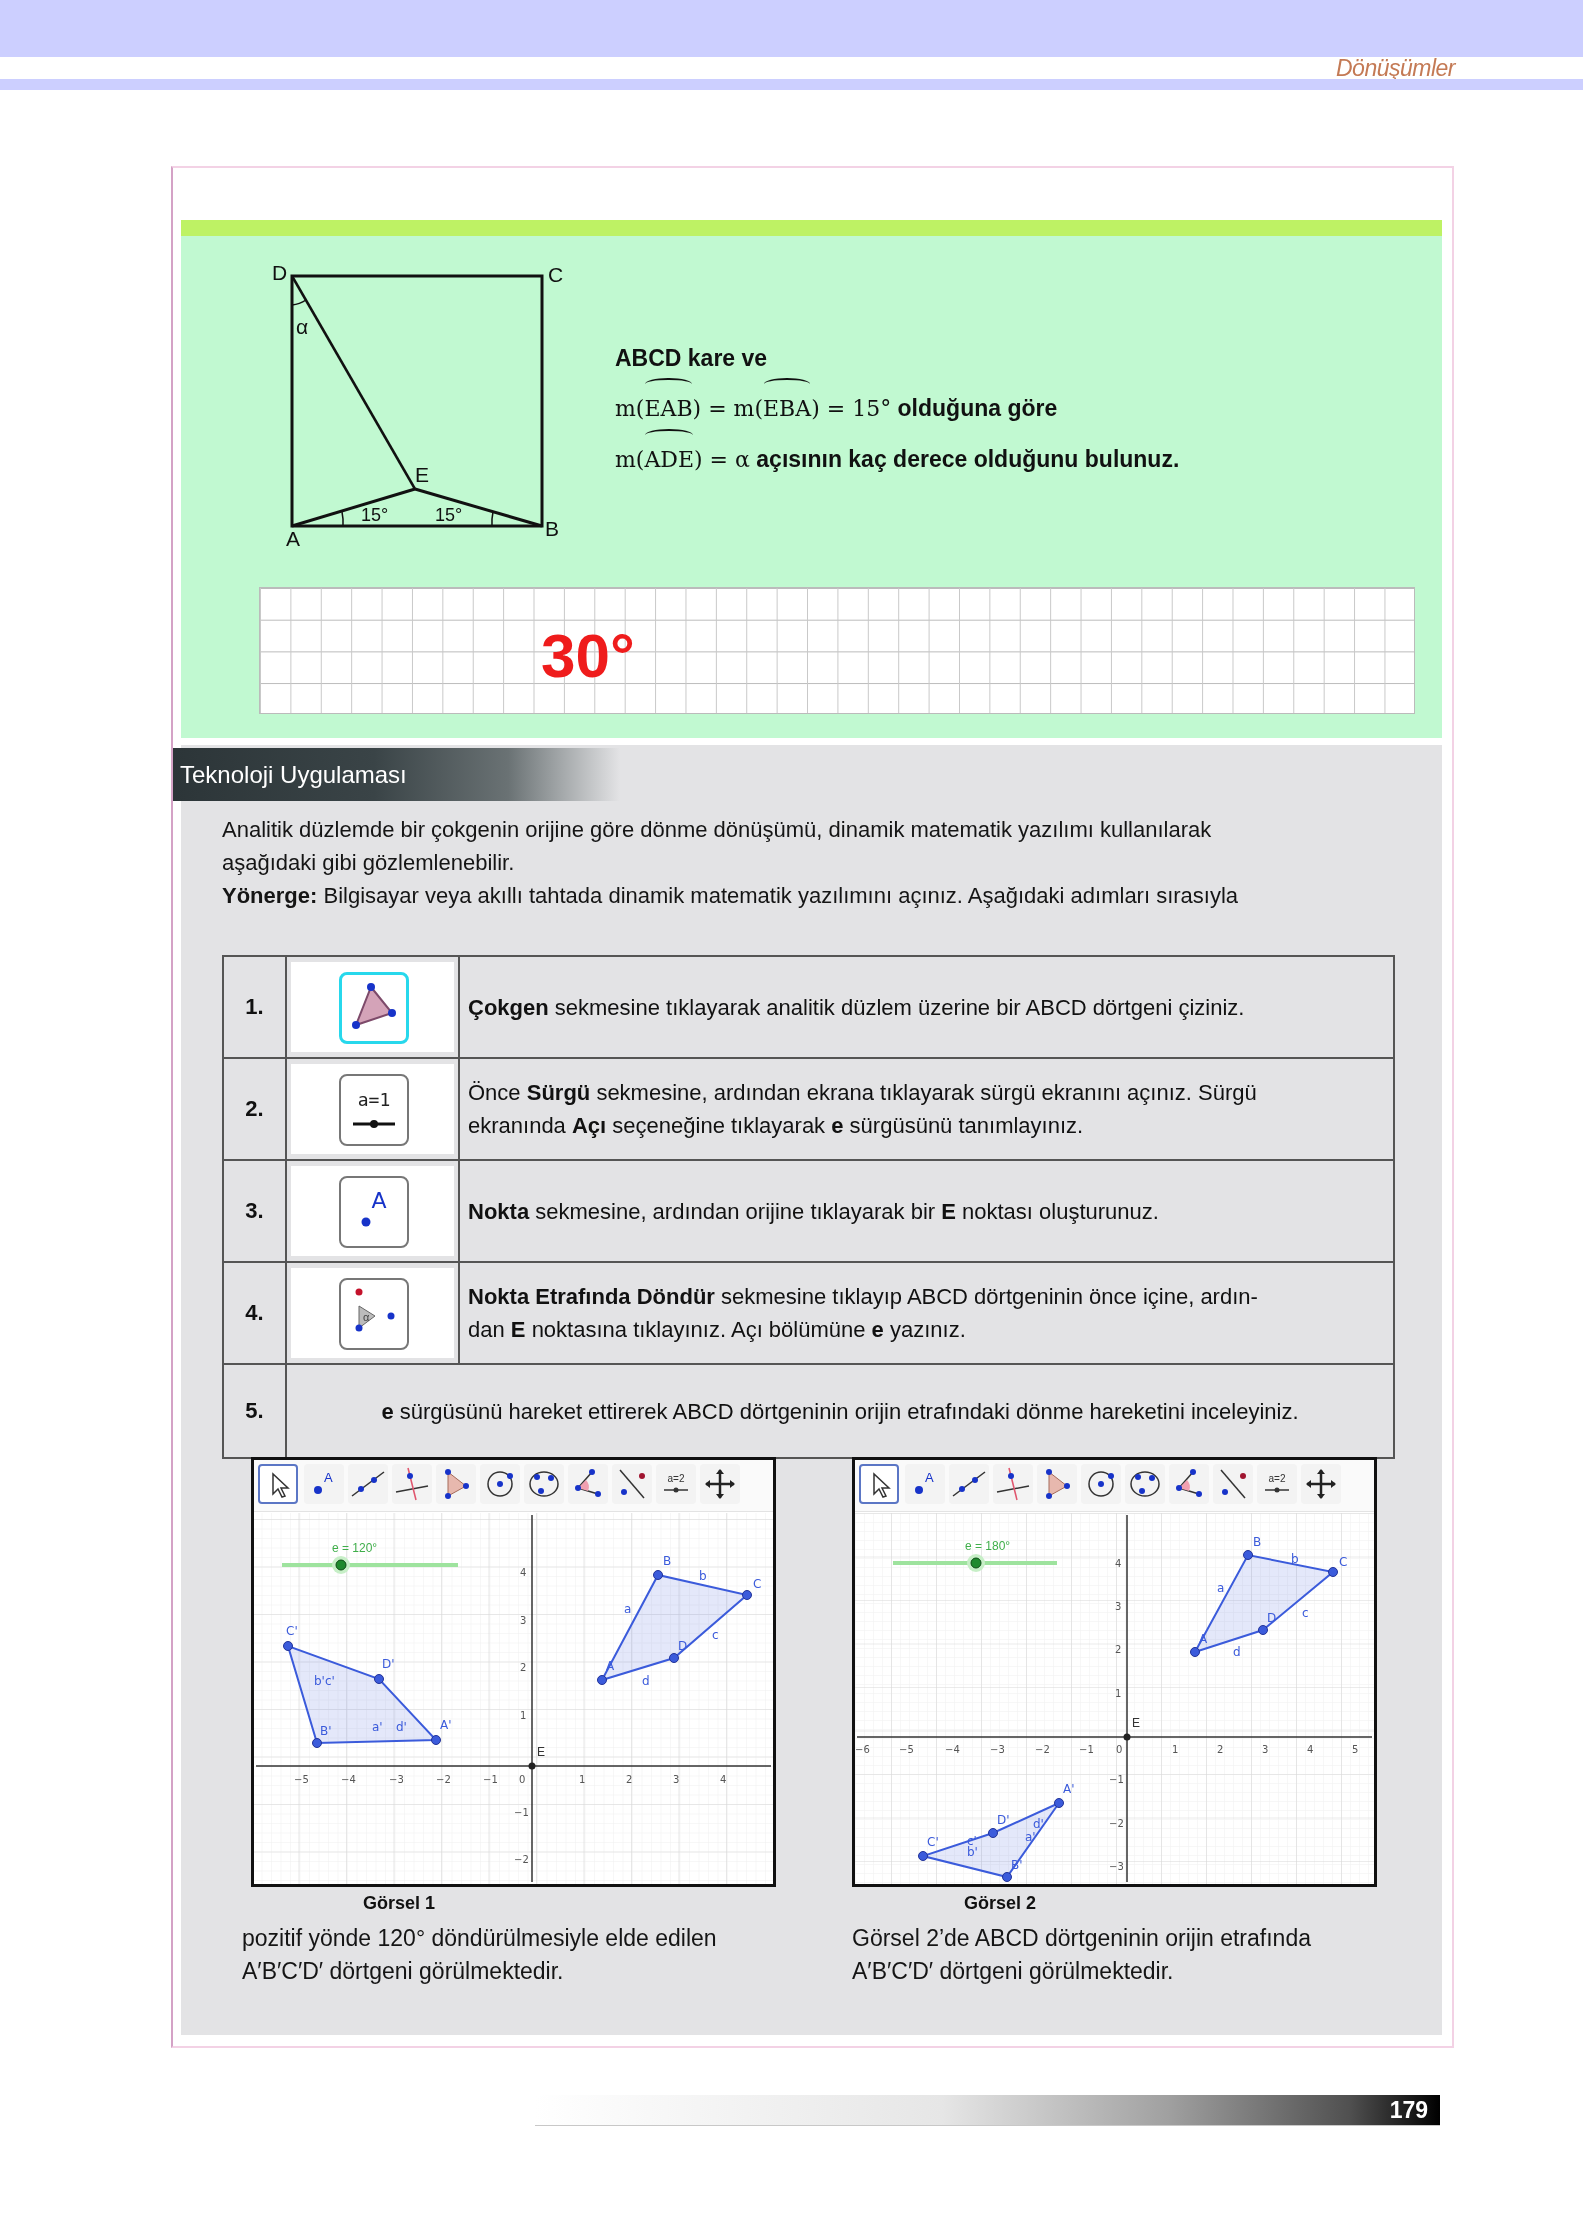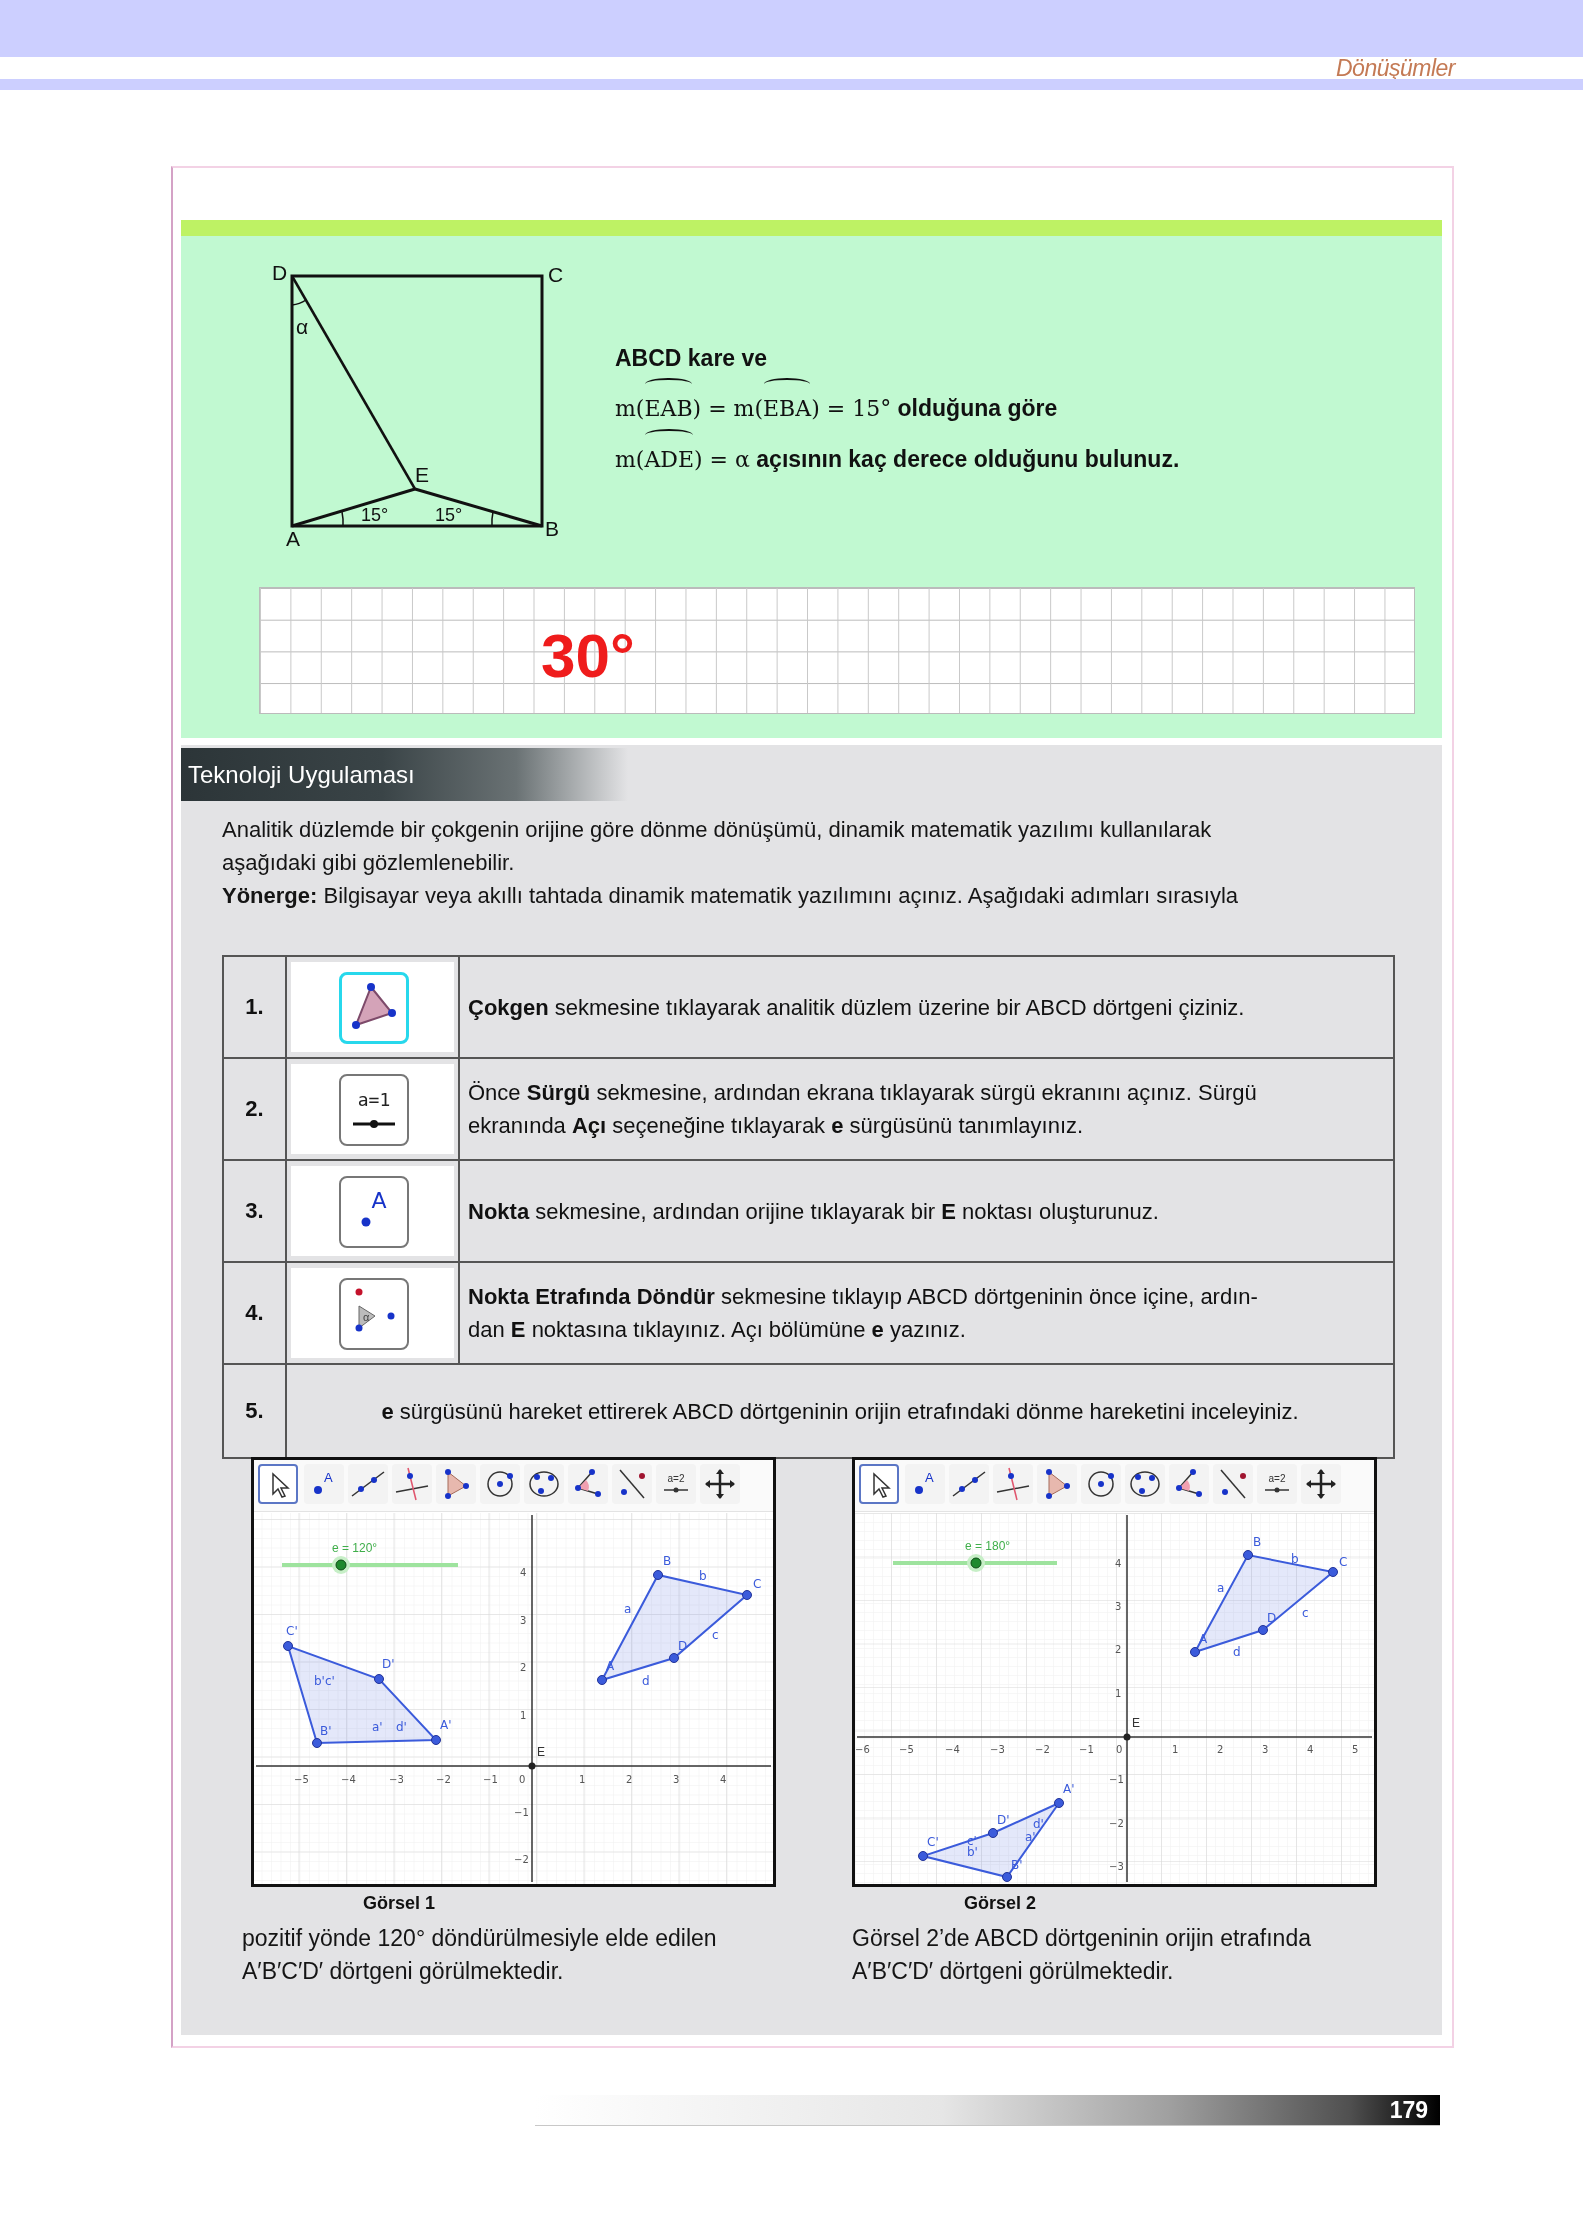--- a/index.html
+++ b/index.html
@@ -28,21 +28,21 @@
 
   .grid-box { position: absolute; left: 259px; top: 587px; width: 1156px; height: 127px; background-color: #fff;
     background-image:
       linear-gradient(to right, #c8c8c8 1px, transparent 1px),
       linear-gradient(to bottom, #bbbbbb 1px, transparent 1px);
     background-size: 30.4px 100%, 100% 31.7px; border: 1px solid #bbb; }
   .answer { position: absolute; left: 541px; top: 620px; font-size: 62px; font-weight: bold; color: #ef1c1c; }
 
   
   .tek-body { position: absolute; left: 181px; top: 745px; width: 1261px; height: 1290px; background: #e3e3e5; }
-  .tek-head { position: absolute; left: 181px; top: 748px; width: 447px; height: 53px;
+  .tek-head { position: absolute; left: 173px; top: 748px; width: 447px; height: 53px;
     background: linear-gradient(to right, #2c3538 0%, #3a4447 45%, #6a7274 75%, #e3e3e5 100%); text-align: right; }
   .tek-head span { position: absolute; left: 7px; top: 13px; font-size: 24px; color: #ffffff; }
 
   .intro { position: absolute; left: 222px; top: 813px; width: 1180px; font-size: 22px; line-height: 33px; color: #151515; }
   .intro b { font-weight: bold; }
 
   .steps { position: absolute; left: 222px; top: 955px; width: 1173px; border-collapse: collapse; }
   .steps td { border: 2px solid #555; font-size: 22px; vertical-align: middle; }
   .steps td.num { width: 63px; text-align: center; font-weight: bold; }
   .steps td.icon { width: 171px; padding: 4px; }

